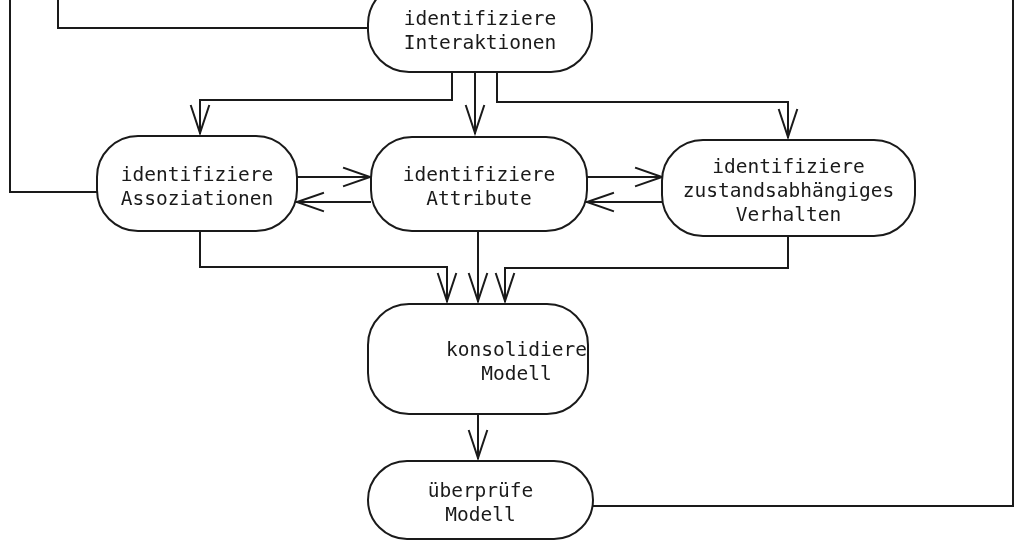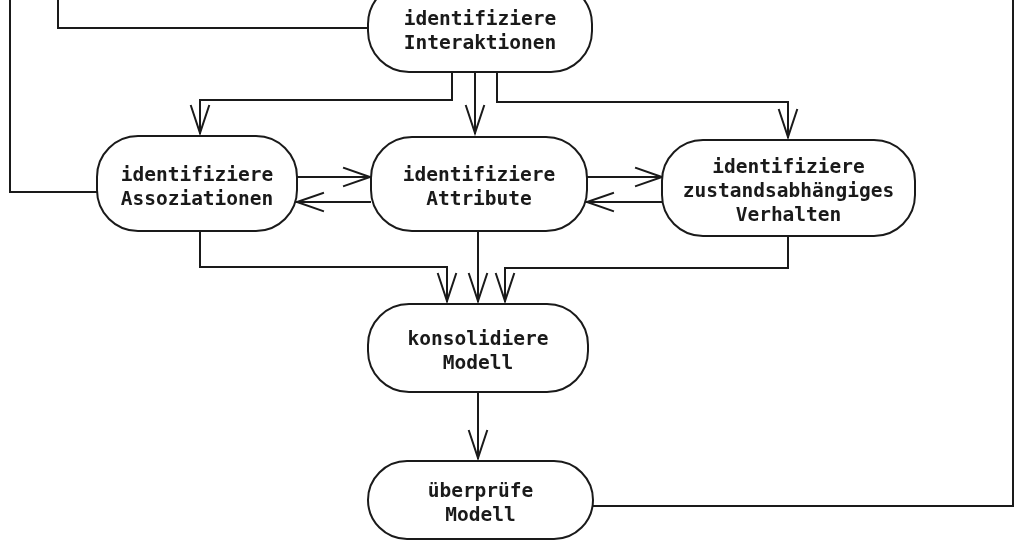--- a/index.html
+++ b/index.html
@@ -3,21 +3,20 @@
 <meta charset="utf-8">
 <style>
   html, body { margin: 0; padding: 0; background: #ffffff; }
   .canvas {
     position: relative;
     width: 1024px;
     height: 557px;
     background: #ffffff;
     overflow: hidden;
     font-family: "DejaVu Sans Mono", "Liberation Mono", monospace;
-    font-weight: bold;
   }
   .connector-layer {
     position: absolute;
     left: 0; top: 0;
     width: 1024px; height: 557px;
   }
   .connector-layer path {
     fill: none;
     stroke: #1a1a1a;
     stroke-width: 2;
@@ -40,21 +39,21 @@
     white-space: pre-line;
     font-size: 19.5px;
     line-height: 24px;
     color: #1a1a1a;
   }
   
   .n-interaktionen { left: 367px; top: -18px; width: 226px; height: 91px; }
   .n-assoziationen { left:  96px; top: 135px; width: 202px; height: 97px; }
   .n-attribute     { left: 370px; top: 136px; width: 218px; height: 96px; }
   .n-verhalten     { left: 661px; top: 139px; width: 255px; height: 98px; }
-  .n-konsolidiere  { left: 367px; top: 303px; width: 222px; height: 90px; }
+  .n-konsolidiere  { left: 367px; top: 303px; width: 222px; height: 112px; justify-content: flex-end; }
   .n-ueberpruefe   { left: 367px; top: 460px; width: 227px; height: 80px; }
 </style>
 </head>
 <body>
 
 <div class="canvas">
 
   <svg class="connector-layer" viewBox="0 0 1024 557" xmlns="http://www.w3.org/2000/svg" aria-hidden="true">
     <path d="M58 0 V28 H367"></path>
     <path d="M10 0 V192 H97"></path>

